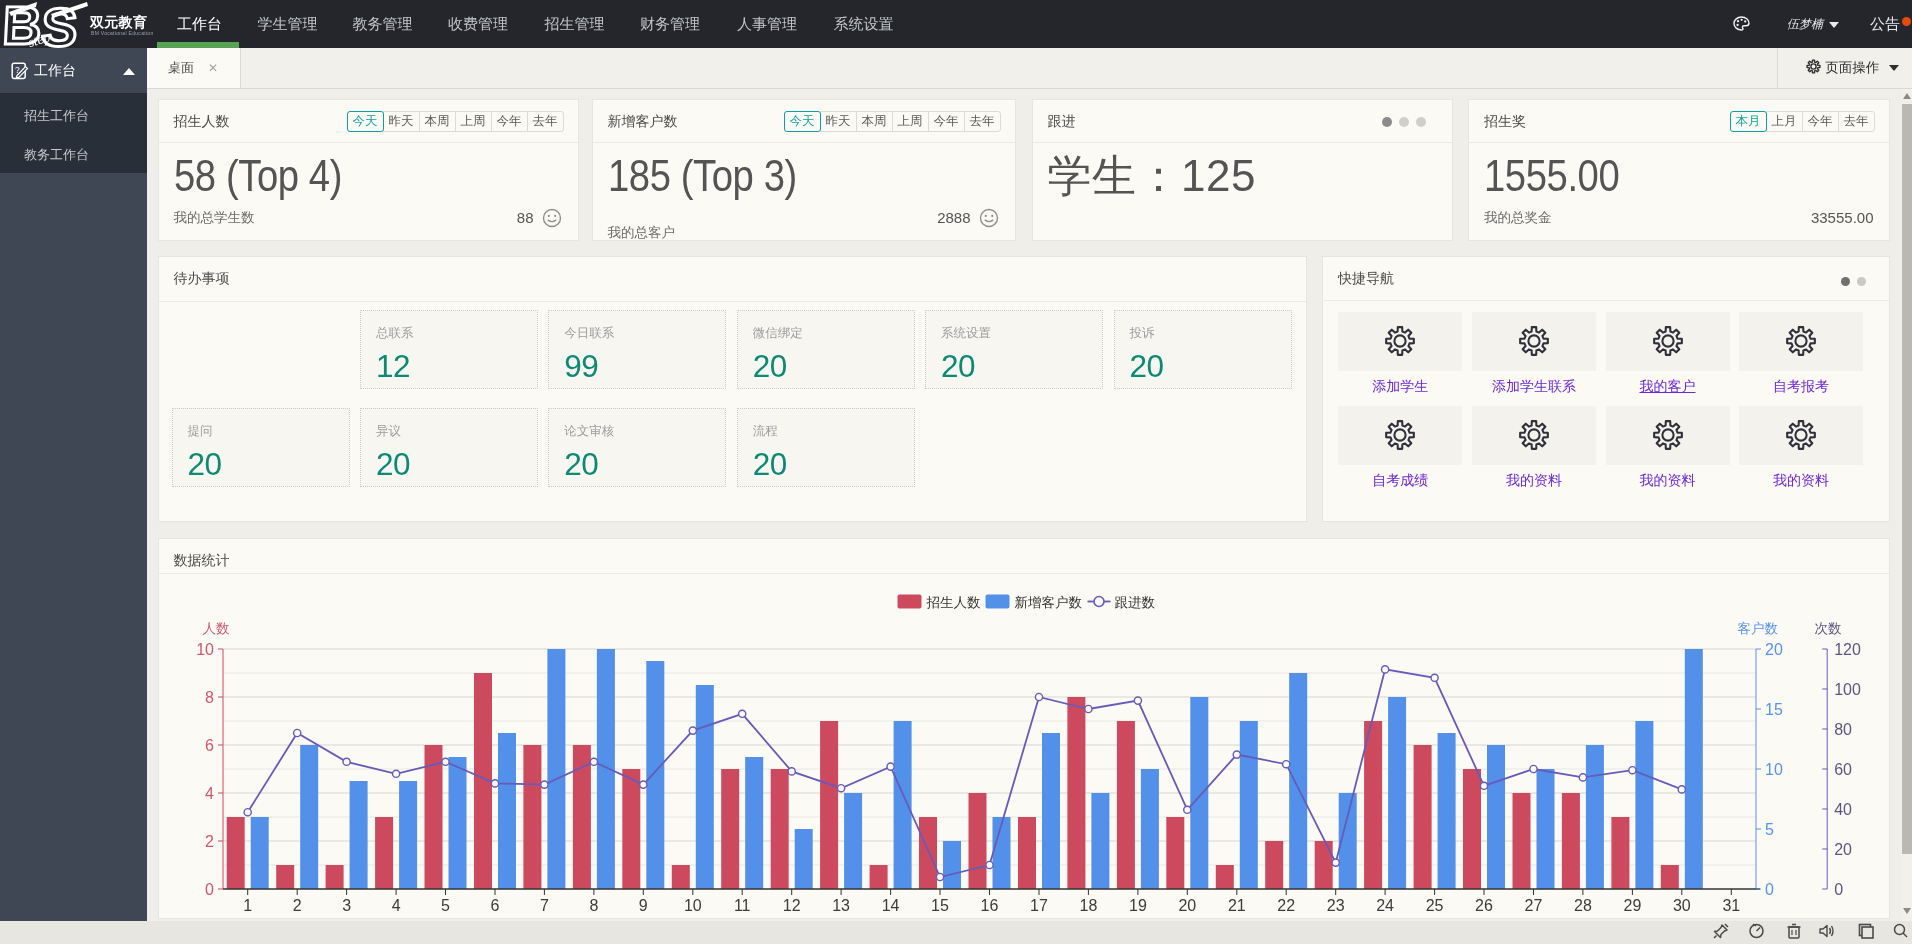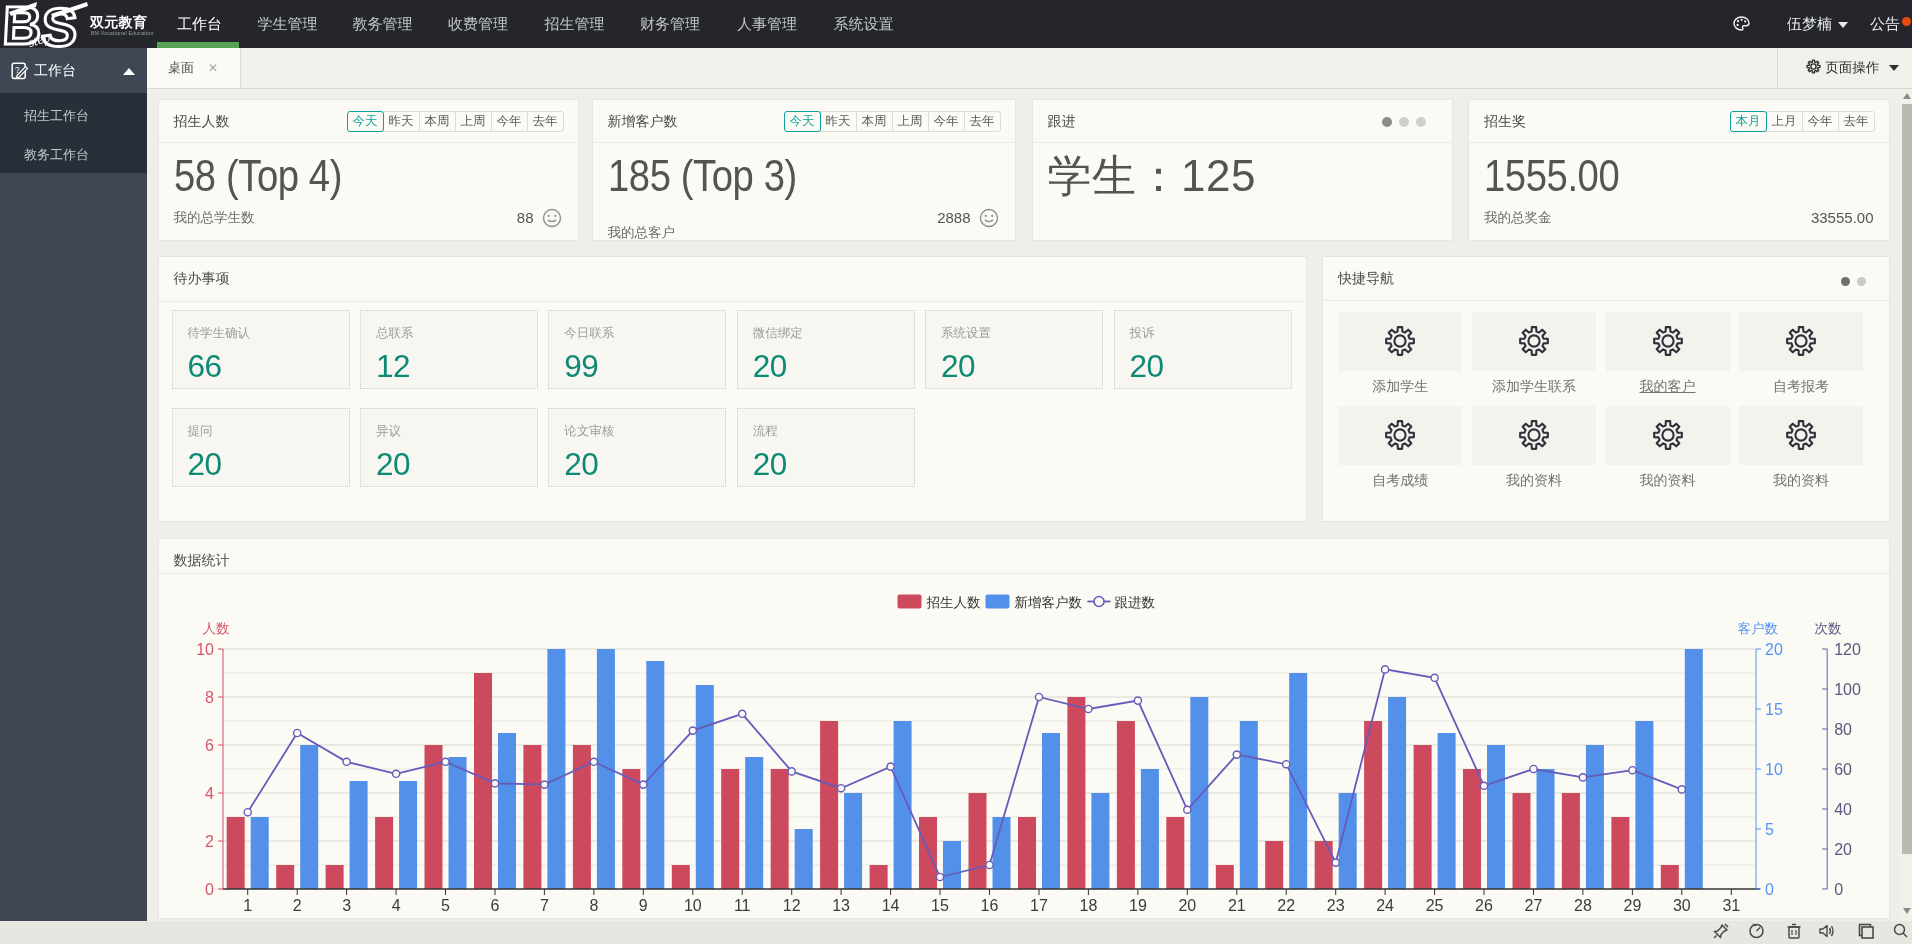--- a/index.html
+++ b/index.html
@@ -3,21 +3,21 @@
 *{margin:0;padding:0;box-sizing:border-box;}
 html,body{width:1912px;height:944px;overflow:hidden;background:#efeee8;
  font-family:"Liberation Sans",sans-serif;-webkit-font-smoothing:antialiased;}
 
 #nav{position:absolute;left:0;top:0;width:1912px;height:48px;background:#24262c;}
 .navitem{position:absolute;top:0;height:48px;line-height:48px;font-size:15px;color:#c3c6ca;}
 .navitem.on{color:#fff;}
 #green{position:absolute;left:157px;top:42px;width:82px;height:6px;background:#55a353;}
 #brand{position:absolute;left:90px;top:14px;color:#fff;font-size:14px;font-weight:bold;letter-spacing:.3px;}
 #brandsub{position:absolute;left:91px;top:30px;color:#9aa0a6;font-size:5px;letter-spacing:.3px;}
-#uname{position:absolute;left:1787px;top:0;height:48px;line-height:48px;color:#e8eaec;font-size:15px;}
+#uname{position:absolute;left:1787px;top:0;height:48px;line-height:48px;color:#e8eaec;font-size:12px;font-style:italic;}
 #gonggao{position:absolute;left:1870px;top:0;height:48px;line-height:48px;color:#e8eaec;font-size:15px;}
 .caret{display:inline-block;width:0;height:0;border-left:5px solid transparent;border-right:5px solid transparent;border-top:6px solid #e8eaec;vertical-align:middle;margin-left:6px;}
 #reddot{position:absolute;left:1902px;top:17px;width:9px;height:9px;border-radius:50%;background:#e8490f;}
 
 #side{position:absolute;left:0;top:48px;width:147px;height:874px;background:#3f4754;}
 #sidehead{position:absolute;left:0;top:0;width:147px;height:45px;color:#fff;}
 #sidehead .t{position:absolute;left:34px;top:0;line-height:45px;font-size:14px;color:#fff;}
 #sidehead .up{position:absolute;right:12px;top:20px;width:0;height:0;border-left:6px solid transparent;border-right:6px solid transparent;border-bottom:7px solid #fff;}
 #submenu{position:absolute;left:0;top:45px;width:147px;height:80px;background:#292f39;}
 .subitem{height:39px;line-height:39px;padding-left:24px;font-size:13px;color:#c2c8ce;}
@@ -41,21 +41,21 @@
 .btn.last{border-radius:0 3px 3px 0;}
 .btn.on{color:#0fa29a;border-color:#0fa29a;position:relative;z-index:2;border-radius:3px;}
 .dots{position:absolute;display:flex;gap:7px;}
 .dot{width:10px;height:10px;border-radius:50%;}
 
 .tile{position:absolute;width:178px;height:79px;border:1px dotted #cdcdc7;background:#f7f6f1;}
 .tile .lb{position:absolute;left:15px;top:14px;font-size:12.5px;color:#9c9c9c;}
 .tile .num{position:absolute;left:15px;top:40px;font-size:31.5px;line-height:31.5px;color:#0d8a74;letter-spacing:-0.5px;}
 
 .qtile{position:absolute;width:124px;height:59px;background:#f3f2ec;}
-.qlabel{position:absolute;width:124px;text-align:center;font-size:14px;color:#737373;}
+.qlabel{position:absolute;width:124px;text-align:center;font-size:14px;color:#6d28d9;}
 .gear{position:absolute;}
 
 #bottom{position:absolute;left:0;top:921px;width:1912px;height:23px;background:#e7e6e0;}
 
 #sbar{position:absolute;left:1901px;top:89px;width:11px;height:832px;background:#f1f0ea;}
 #sthumb{position:absolute;left:1902px;top:104px;width:10px;height:750px;background:#b9b8b2;}
 .sarrow{position:absolute;left:1903px;width:0;height:0;border-left:4px solid transparent;border-right:4px solid transparent;}
 </style></head><body>
 <div id="nav">
     <svg width="90" height="48" viewBox="0 0 90 48" style="position:absolute;left:3px;top:0;">
@@ -173,24 +173,20 @@
       <div class="btn last">去年</div>
     </div>
     <div class="cdivider" style="top:42px;"></div>
     <div class="bignum" style="top:53px;">1555.00</div>
     <div class="blabel" style="top:109px;">我的总奖金</div>
     <div class="bval" style="right:15px;top:109px;">33555.00</div>
   </div>
 <div class="card" style="left:157.5px;top:255.5px;width:1149px;height:266px;">
     <div class="ctitle">待办事项</div>
     <div class="cdivider" style="top:44px;"></div>
-    <div class="tile" style="left:13.0px;top:53px;">
-      <div class="lb">待学生确认</div>
-      <div class="num">66</div>
-    </div>
     <div class="tile" style="left:201.4px;top:53px;">
       <div class="lb">总联系</div>
       <div class="num">12</div>
     </div>
     <div class="tile" style="left:389.8px;top:53px;text-decoration:underline;">
       <div class="lb">今日联系</div>
       <div class="num">99</div>
     </div>
     <div class="tile" style="left:578.2px;top:53px;">
       <div class="lb">微信绑定</div>

